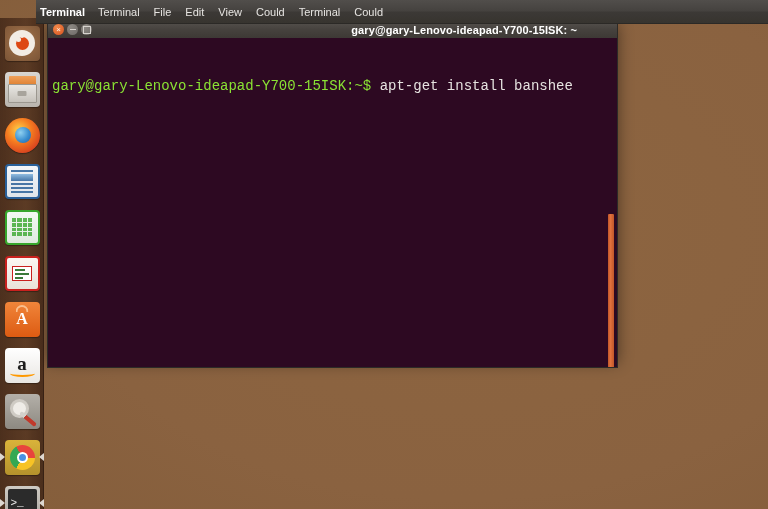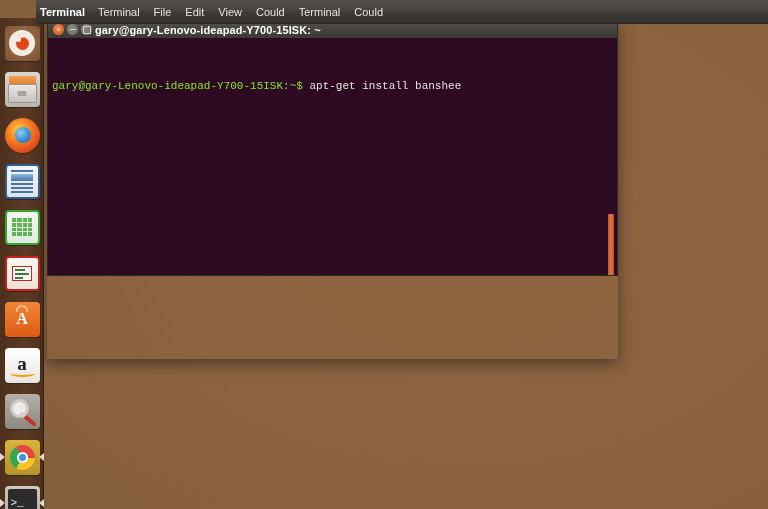--- a/index.html
+++ b/index.html
@@ -132,32 +132,32 @@
     padding-left:5px;
   }
   .wbtn{ width:11px;height:11px;border-radius:50%;margin-right:3px;position:relative;
      display:flex;align-items:center;justify-content:center;font-size:8px;line-height:1;}
   .wbtn-close{ background:radial-gradient(circle at 35% 30%, #f08a4b, #d9521f); color:#fff4ee;}
   .wbtn-min{ background:radial-gradient(circle at 35% 30%, #8d8984, #6e6a66); color:#ddd;}
   .wbtn-max{ background:radial-gradient(circle at 35% 30%, #8d8984, #6e6a66); color:#ddd;}
   .wbtn-min:after{content:"";width:6px;height:1.5px;background:#d6d2cd;display:block;}
   .wbtn-max:after{content:"";width:6px;height:6px;border:1.5px solid #d6d2cd;display:block;}
   #titletext{
-    flex:1; text-align:left; color:#ffffff;
+    flex:1; text-align:right; color:#ffffff;
     font-size:11px; font-weight:bold; letter-spacing:.1px;
     margin-right:40px; white-space:nowrap; overflow:hidden;
   }
   #termbody{
-    height:238px;
+    height:330px;
     background:#2d0922;
     border:1px solid #2c2a27; border-top:none;
     position:relative; overflow:hidden;
     padding:3px 0 15px 4px;
     font-family:"Liberation Mono","DejaVu Sans Mono",monospace;
-    font-size:11px;
+    font-size:14px;
     line-height:13.1px;
     color:#e6e3e0;
     white-space:pre;
   }
   #termbody .green{ color:#8ae234; }
   #termbody .cursor{
     display:inline-block; width:7px; height:11.5px; background:#f2f2f2;
     vertical-align:-2px;
   }
   #scrollbar{

